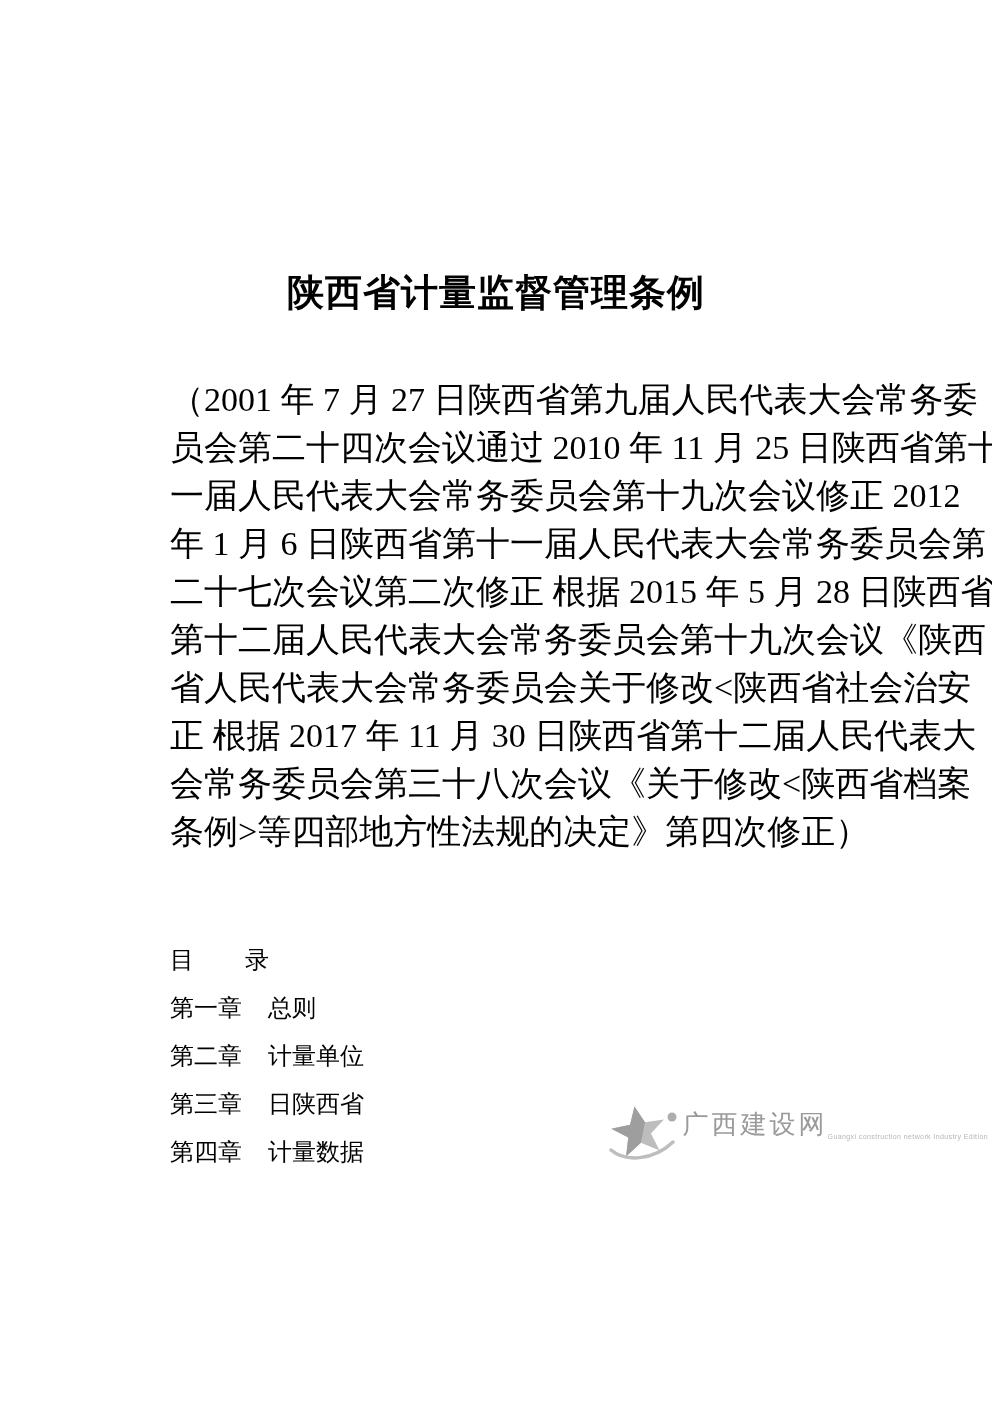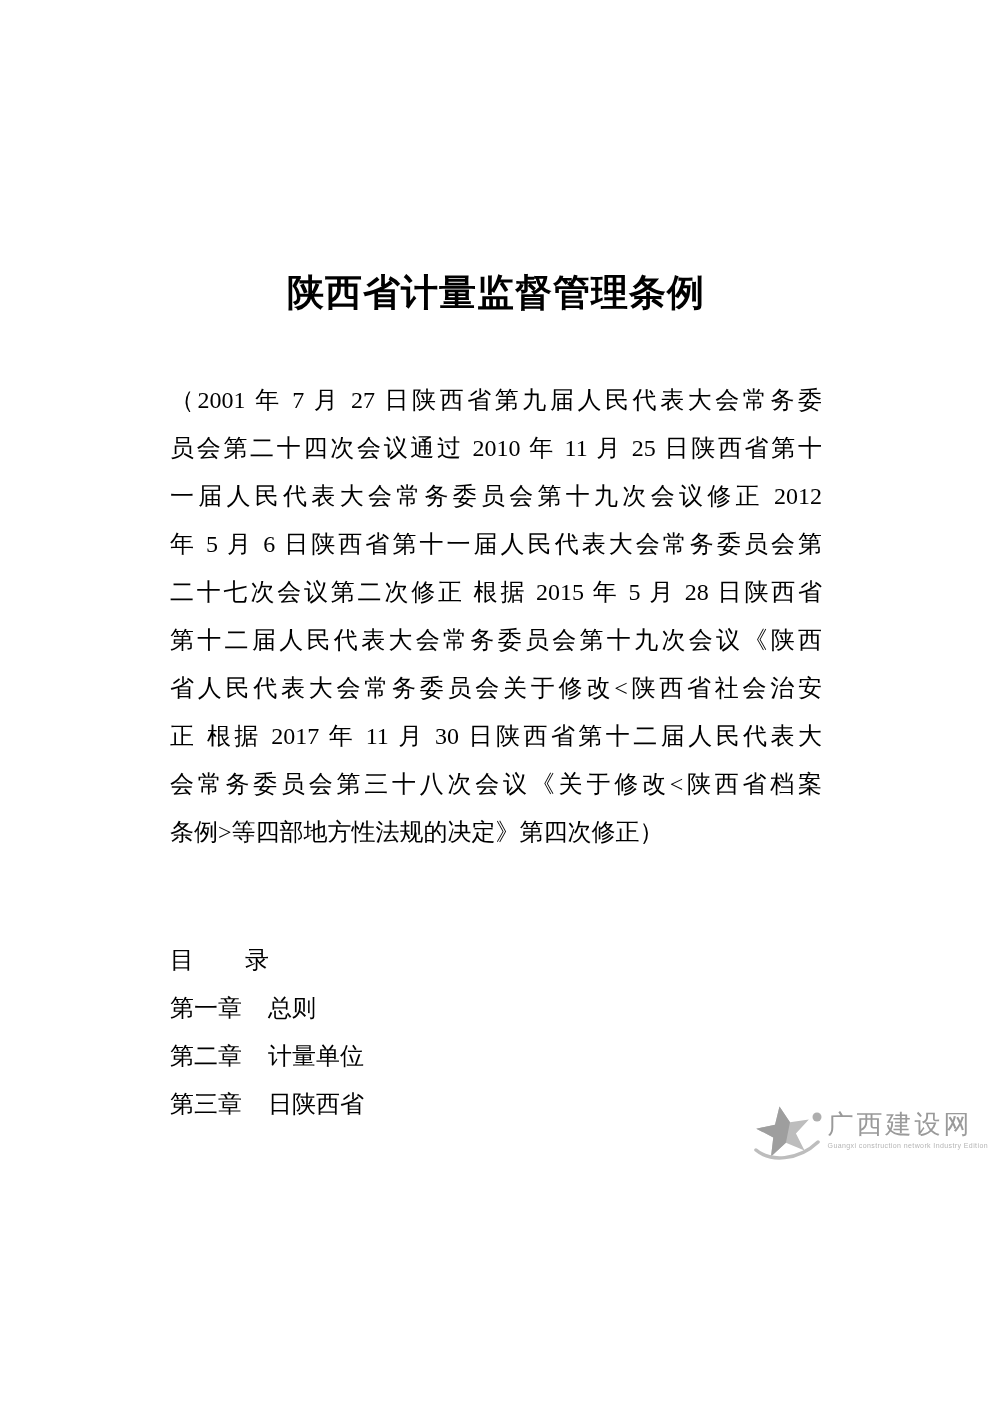--- a/index.html
+++ b/index.html
@@ -17,21 +17,21 @@
     text-align:center;
     font-family:"Liberation Sans", sans-serif;
     font-weight:700;
     font-size:37px;
     letter-spacing:1px;
     color:#000;
   }
   .preamble{
     position:absolute;
     left:170px;top:376px;width:652px;
-    font-size:24px;
+    font-size:34px;
     line-height:48px;
   }
   .preamble .pline{
     text-align:justify;
     text-align-last:justify;
     height:48px;
     white-space:nowrap;
   }
   .preamble .pline.last{
     text-align-last:left;
@@ -51,21 +51,21 @@
     text-align:center;
     font-size:22px;
   }
   .watermark{
     position:absolute;
     right:4px;bottom:5px;
     display:flex;
     align-items:flex-start;
   }
   .wm-logo{margin-right:4px;margin-top:2px;}
-  .wm-text{display:flex;flex-direction:column;align-items:flex-start;}
+  .wm-text{display:flex;flex-direction:row;align-items:flex-end;}
   .wm-name{
     font-size:26px;
     letter-spacing:3px;
     color:#9a9a9a;
     line-height:30px;
     margin-top:8px;
     font-family:"Liberation Serif", serif;
   }
   .wm-sub{
     font-size:7px;
@@ -79,40 +79,43 @@
 <body>
 
 <div class="page">
 
   <div class="doc-title">陕西省计量监督管理条例</div>
 
   <div class="preamble">
     <div class="pline">（2001 年 7 月 27 日陕西省第九届人民代表大会常务委</div>
     <div class="pline">员会第二十四次会议通过 2010 年 11 月 25 日陕西省第十</div>
     <div class="pline">一届人民代表大会常务委员会第十九次会议修正 2012</div>
-    <div class="pline">年 5 月 6 日陕西省第十一届人民代表大会常务委员会第</div>
+    <div class="pline">年 1 月 6 日陕西省第十一届人民代表大会常务委员会第</div>
     <div class="pline">二十七次会议第二次修正 根据 2015 年 5 月 28 日陕西省</div>
     <div class="pline">第十二届人民代表大会常务委员会第十九次会议《陕西</div>
     <div class="pline">省人民代表大会常务委员会关于修改&lt;陕西省社会治安</div>
     <div class="pline">正 根据 2017 年 11 月 30 日陕西省第十二届人民代表大</div>
     <div class="pline">会常务委员会第三十八次会议《关于修改&lt;陕西省档案</div>
     <div class="pline last">条例&gt;等四部地方性法规的决定》第四次修正）</div>
   </div>
 
   <div class="toc">
     <div class="toc-heading">目　　录</div>
 
     <div class="toc-item">
       <span class="chapter">第一章</span><span>总则</span>
     </div>
     <div class="toc-item">
       <span class="chapter">第二章</span><span>计量单位</span>
     </div>
     <div class="toc-item">
       <span class="chapter">第三章</span><span>日陕西省</span>
+    </div>
+    <div class="toc-item">
+      <span class="chapter">第四章</span><span>计量数据</span>
     </div>
   </div>
 
   <div class="page-number">1</div>
 
   <div class="watermark">
     <span class="wm-logo">
       <svg width="72" height="58" viewBox="0 0 72 58" xmlns="http://www.w3.org/2000/svg">
 
         <g transform="rotate(-10 32 28)">

